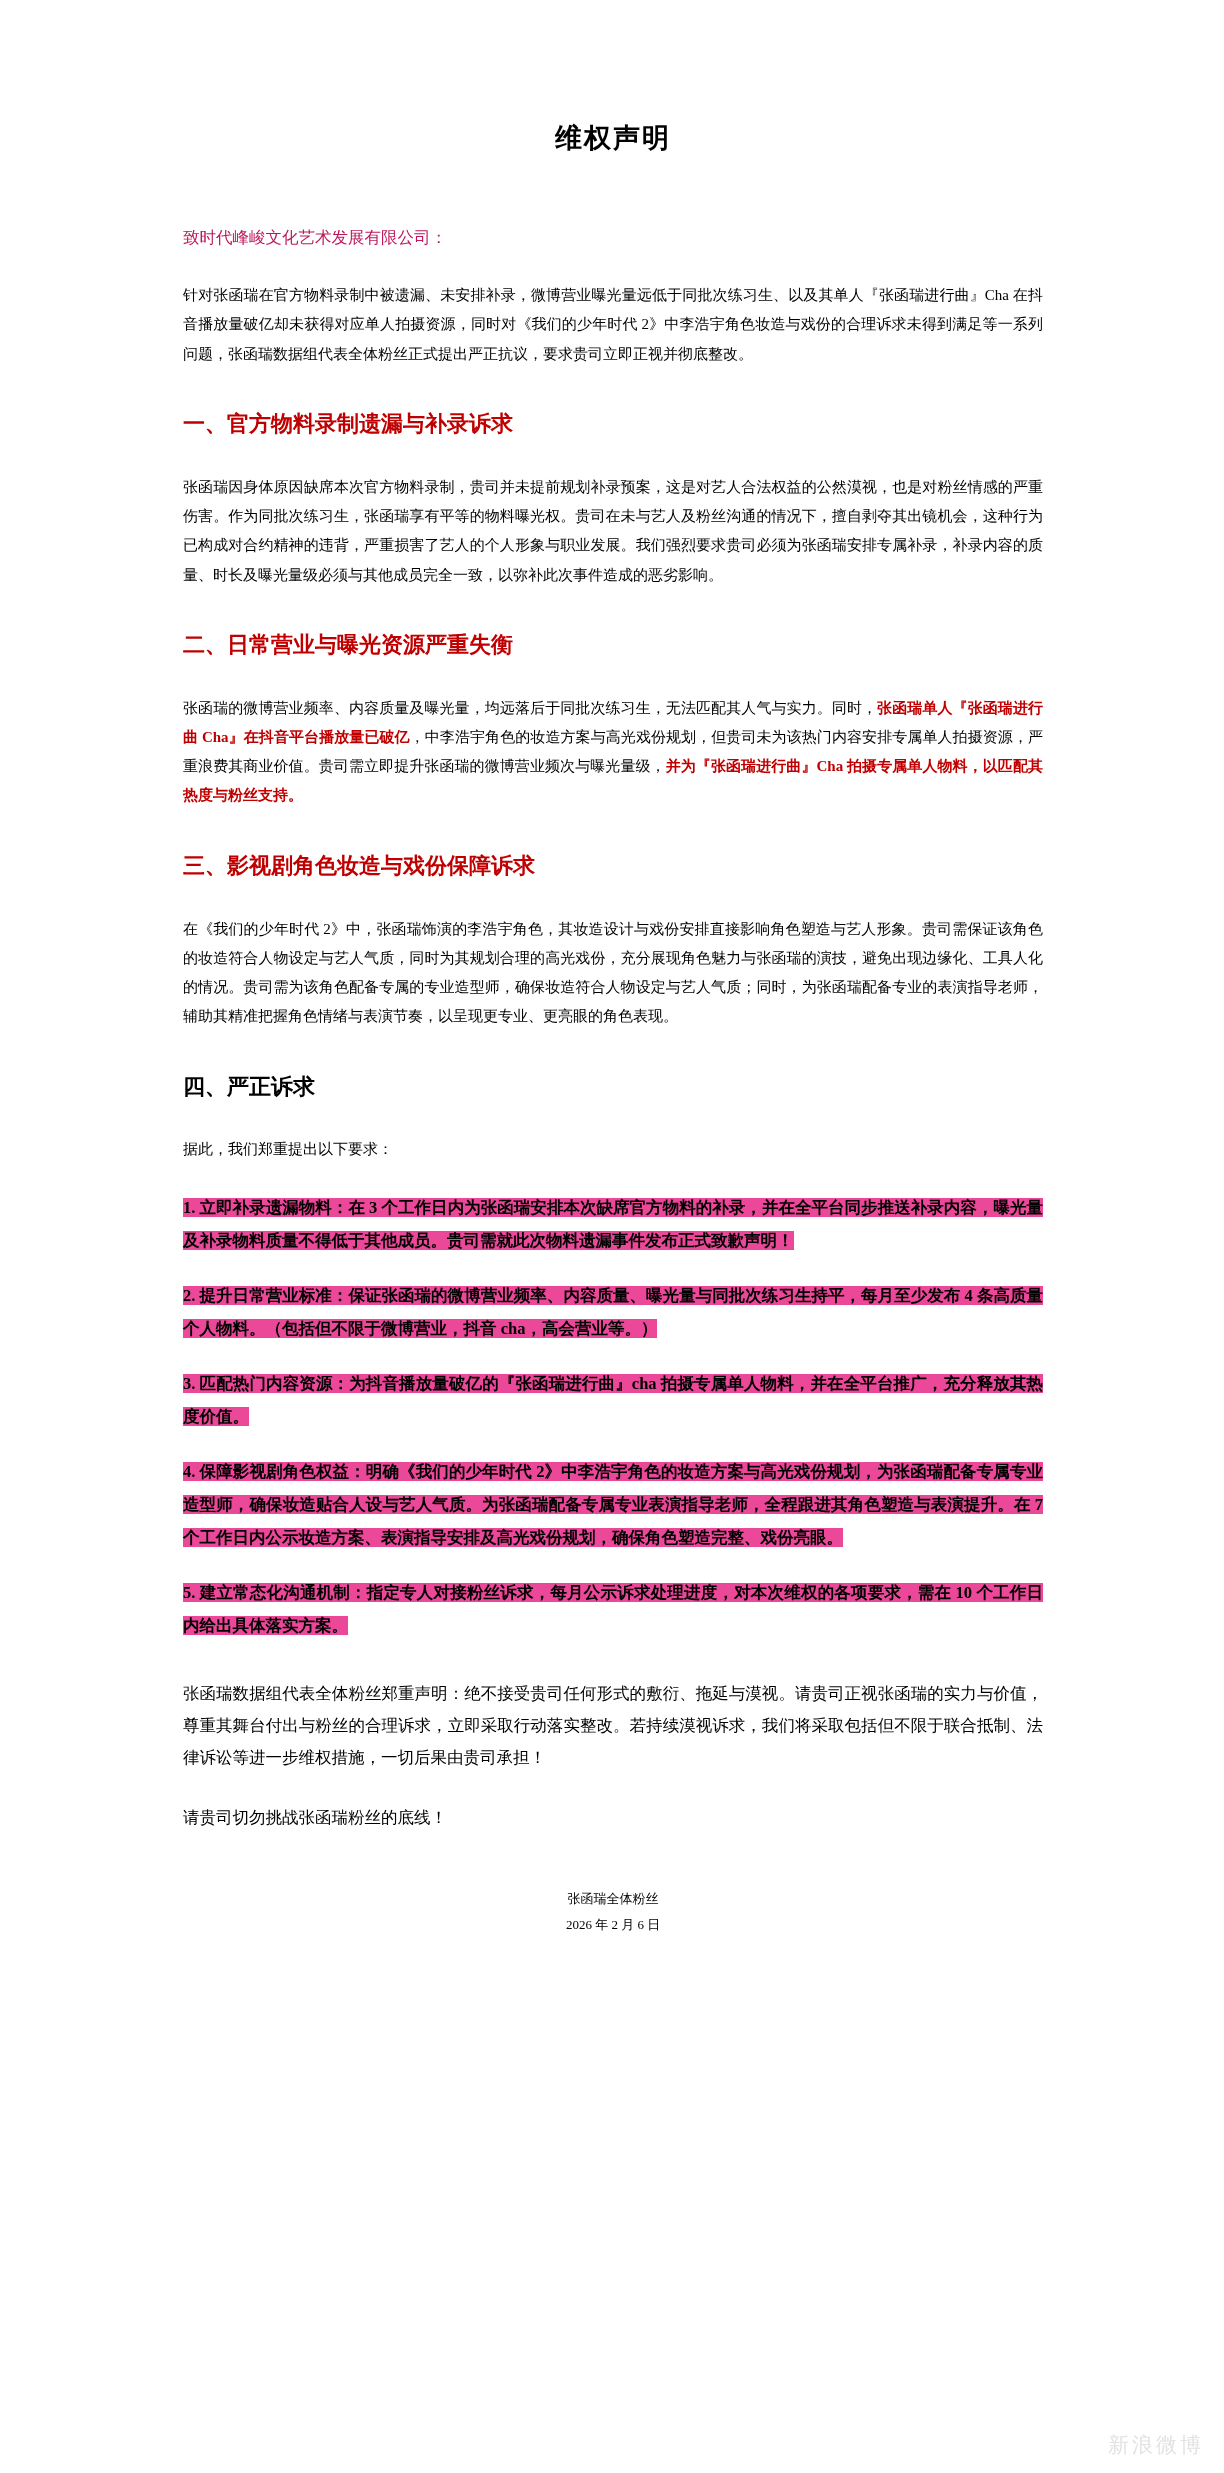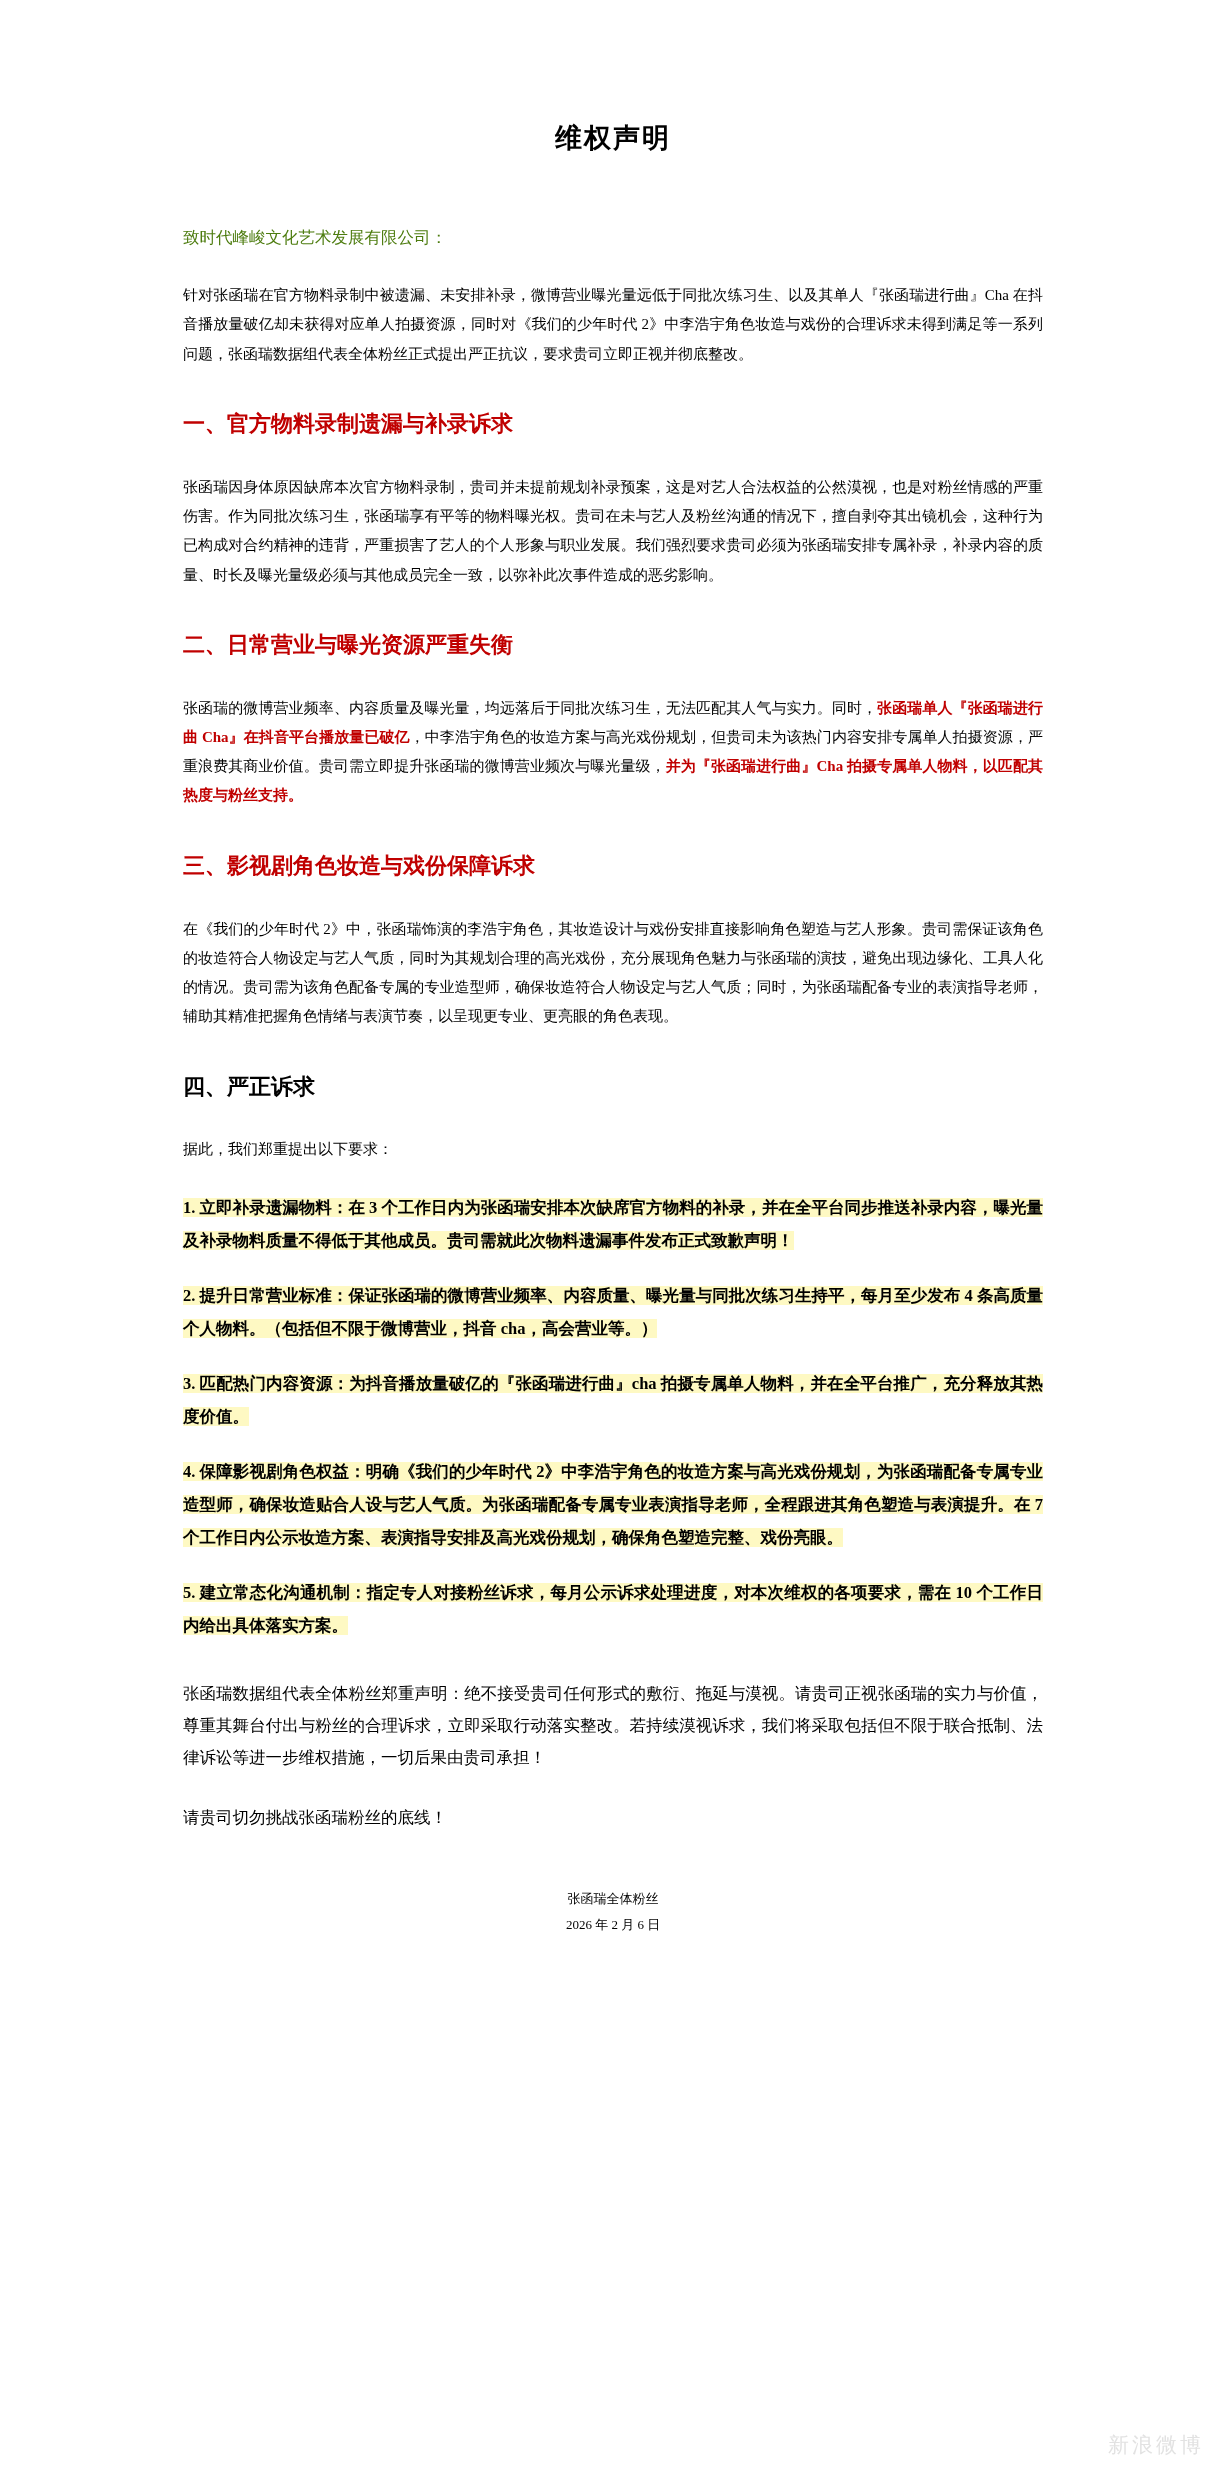--- a/index.html
+++ b/index.html
@@ -34,21 +34,21 @@
     margin: 0;
     padding-top: 120px;
     padding-bottom: 0;
     color: #000000;
     font-family: "Liberation Serif", "DejaVu Serif", serif;
   }
   .salutation {
     font-size: 16.5px;
     line-height: 1.95;
     margin: 66px 0 0 0;
-    color: #4d7c0f;
+    color: #be185d;
   }
   p.body-para {
     font-size: 15px;
     line-height: 1.95;
     margin: 27px 0 0 0;
     color: #000;
     text-align: justify;
     text-justify: inter-ideograph;
   }
   h2.section-head {
@@ -74,21 +74,21 @@
   .demand {
     font-size: 16.5px;
     line-height: 2.0;
     font-weight: 700;
     margin: 0 0 22px 0;
     text-align: justify;
     text-justify: inter-ideograph;
     color: #000;
   }
   .demand .hl {
-    background-color: #fef9c3;
+    background-color: #ec4899;
     box-decoration-break: clone;
     -webkit-box-decoration-break: clone;
   }
   .closing {
     font-size: 16.5px;
     line-height: 1.95;
     margin: 36px 0 0 0;
     text-align: justify;
     text-justify: inter-ideograph;
   }

